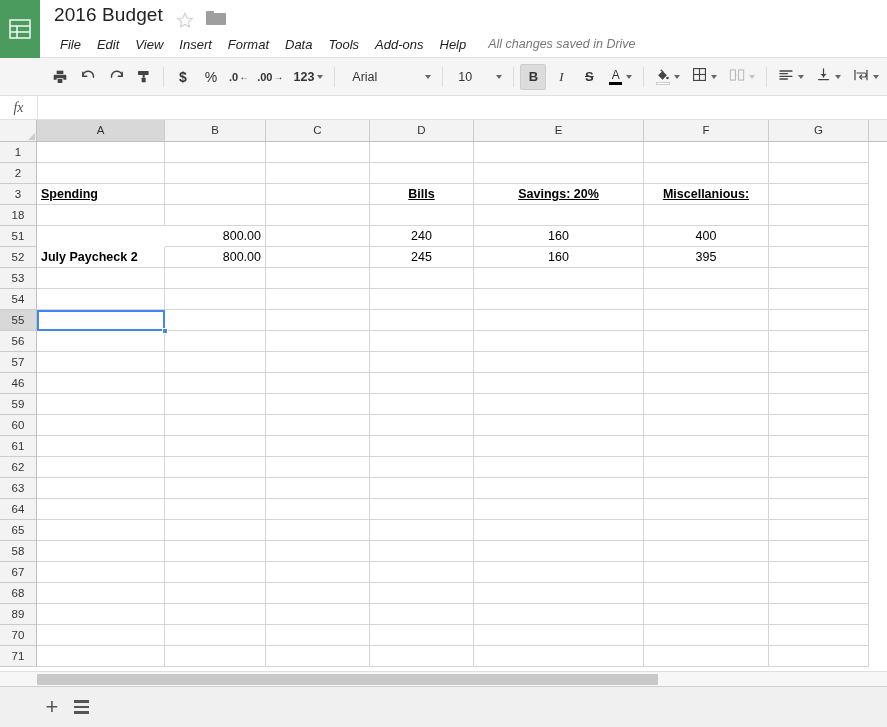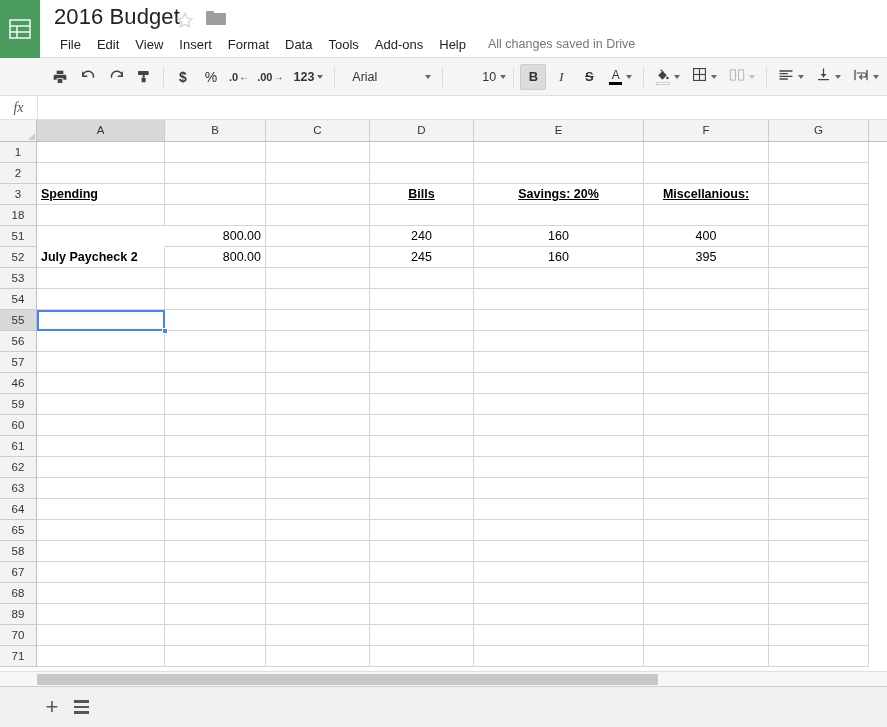--- a/index.html
+++ b/index.html
@@ -18,37 +18,37 @@
     background: #fff; border-bottom: 1px solid #e0e0e0;
   }
   #app-logo {
     position: absolute; left: 0; top: 0; width: 40px; height: 58px;
     background: #4b9b5f; display: flex; align-items: center; justify-content: center;
   }
   #app-logo svg { display: block; }
 
   #doc-title {
     position: absolute; left: 54px; top: 4px;
-    font-size: 22px; color: #222; font-weight: 400; letter-spacing: 0.1px;
+    font-size: 19px; color: #222; font-weight: 400; letter-spacing: 0.1px;
     white-space: nowrap;
   }
   #star-icon {
     position: absolute; left: 176px; top: 11px; width: 18px; height: 18px;
     color: #d4d4d4; cursor: pointer;
   }
   #folder-icon {
     position: absolute; left: 206px; top: 11px; width: 20px; height: 16px;
     cursor: pointer;
   }
   #folder-icon .f-tab { position:absolute; left:0; top:0; width:8px; height:3px; background:#9e9e9e; border-radius:1px 1px 0 0;}
   #folder-icon .f-body { position:absolute; left:0; top:2px; width:20px; height:12px; background:#9e9e9e; border-radius:0 1px 1px 1px;}
 
   #menubar {
     position: absolute; left: 52px; top: 33px; height: 22px;
-    display: flex; align-items: center; white-space: nowrap;
+    display: flex; align-items: center; white-space: nowrap; font-style: italic;
   }
   .menu-item {
     font-size: 13px; color: #222; padding: 2px 8px; cursor: pointer; border-radius: 2px;
   }
   #save-status {
     font-size: 12.5px; color: #777; margin-left: 14px; white-space: nowrap;
   }
 
   
   #toolbar {
@@ -71,21 +71,21 @@
   }
   .tb-caret.sm { margin-left: 3px; }
   .tb-drop {
     display: flex; align-items: center; height: 26px; padding: 0 5px; margin: 0 1px;
     border-radius: 2px; cursor: pointer; flex: none;
   }
   #font-name {
     font-size: 12.5px; color: #333; width: 72px; text-align: left; padding-left: 6px;
   }
   #font-size {
-    font-size: 12.5px; color: #333; width: 34px; text-align: left; padding-left: 4px; margin-left: 24px;
+    font-size: 12.5px; color: #333; width: 34px; text-align: left; padding-left: 4px;
   }
   .fontbox { display:flex; align-items:center; justify-content: space-between; width: 95px;}
   .sizebox { display:flex; align-items:center; justify-content: space-between; width: 58px;}
   .tb-dim { opacity: 0.35; }
 
   
   #formulabar {
     position: absolute; left: 0; top: 96px; width: 887px; height: 24px;
     background: #fff; border-bottom: 1px solid #e0e0e0; display: flex; align-items: center;
   }

